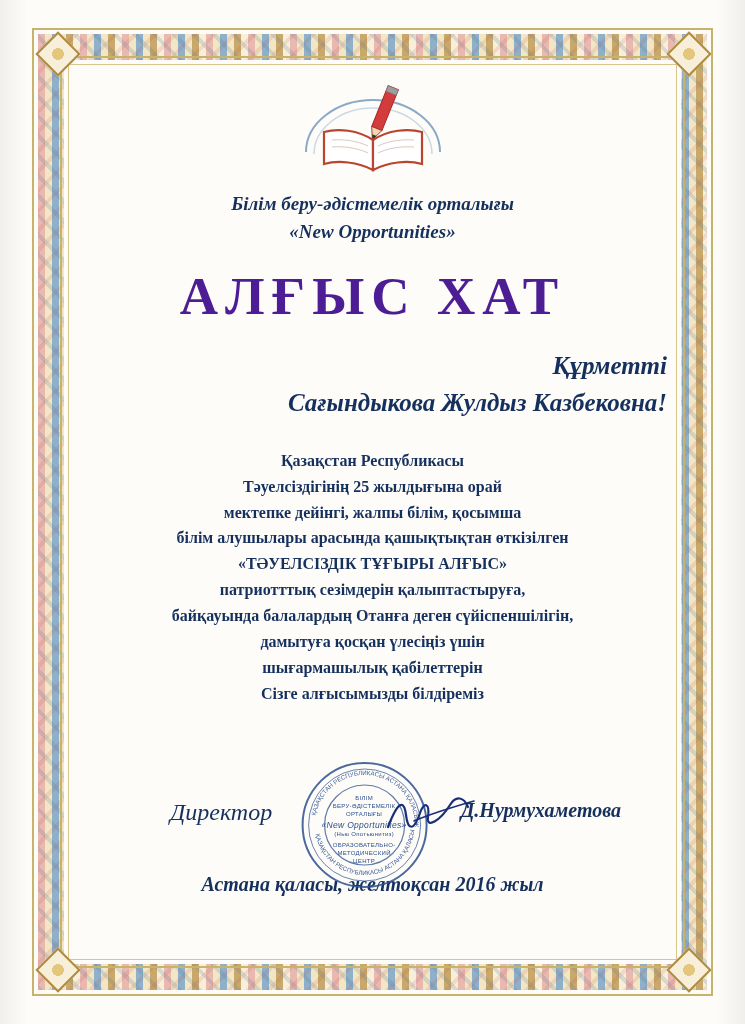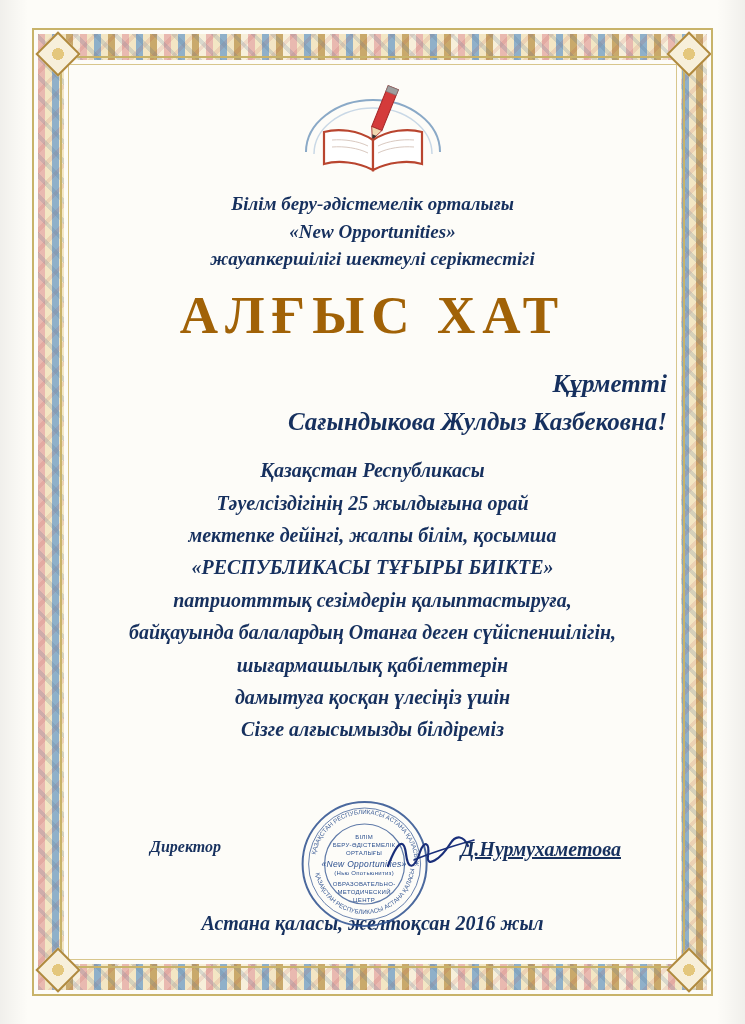--- a/index.html
+++ b/index.html
@@ -140,76 +140,74 @@
     font-style: italic;
     font-weight: bold;
     line-height: 1.45;
     color: #16305e;
   }
   .org-lines .brand {
     font-style: italic;
   }
 
   .title {
-    margin-top: 15px;
+    margin-top: 24px;
     font-size: 53px;
     font-weight: bold;
     letter-spacing: 7px;
-    color: #a16207;
+    color: #4c1d95;
     line-height: 1.05;
   }
 
   .salutation {
     margin-top: 22px;
     font-size: 25px;
     font-weight: bold;
     font-style: italic;
     color: #16305e;
     line-height: 1.5;
     text-align: right;
   }
 
   .body-text {
-    margin-top: 14px;
-    font-size: 20px;
-    font-style: italic;
+    margin-top: 26px;
+    font-size: 16px;
     font-weight: bold;
     line-height: 1.62;
     color: #16305e;
   }
   .body-text .p {
     display: block;
   }
   .body-text .quoted {
     display: block;
   }
 
   .sign-row {
     position: relative;
     margin-top: 48px;
     height: 92px;
   }
   .sign-role {
     position: absolute;
-    left: 72px;
+    left: 92px;
     top: 44px;
-    font-size: 16px;
-    font-weight: bold;
+    font-size: 24px;
+    font-weight: normal;
     font-style: italic;
     color: #16305e;
   }
   .sign-name {
     position: absolute;
     right: 46px;
     top: 44px;
     font-size: 20px;
     font-weight: bold;
     font-style: italic;
     color: #16305e;
-    text-decoration: underline;
   }
   .stamp {
     position: absolute;
     left: 50%;
     top: 0;
     transform: translateX(-56%);
     width: 140px;
     height: 140px;
   }
   .stamp-text {
@@ -275,39 +273,39 @@
         <path d="M34 58 C46 57 60 59 70 64" fill="none" stroke="#d9c9c0" stroke-width="1"></path>
         <path d="M34 65 C46 64 60 66 70 71" fill="none" stroke="#d9c9c0" stroke-width="1"></path>
         <path d="M116 58 C104 57 90 59 80 64" fill="none" stroke="#d9c9c0" stroke-width="1"></path>
         <path d="M116 65 C104 64 90 66 80 71" fill="none" stroke="#d9c9c0" stroke-width="1"></path>
       </svg>
     </div>
 
     <div class="org-lines">
       <div>Білім беру-әдістемелік орталығы</div>
       <div class="brand">«New Opportunities»</div>
-      <div>жауапкершілігі шектеулі серіктестігі</div>
     </div>
 
     <div class="title">АЛҒЫС ХАТ</div>
 
     <div class="salutation">
       <div>Құрметті</div>
       <div>Сағындыкова Жулдыз Казбековна!</div>
     </div>
 
     <div class="body-text">
       <span class="p">Қазақстан Республикасы</span>
       <span class="p">Тәуелсіздігінің 25 жылдығына орай</span>
       <span class="p">мектепке дейінгі, жалпы білім, қосымша</span>
-      <span class="quoted">«РЕСПУБЛИКАСЫ ТҰҒЫРЫ БИІКТЕ»</span>
+      <span class="p">білім алушылары арасында қашықтықтан өткізілген</span>
+      <span class="quoted">«ТӘУЕЛСІЗДІК ТҰҒЫРЫ АЛҒЫС»</span>
       <span class="p">патриотттық сезімдерін қалыптастыруға,</span>
       <span class="p">байқауында балалардың Отанға деген сүйіспеншілігін,</span>
+      <span class="p">дамытуға қосқан үлесіңіз үшін</span>
       <span class="p">шығармашылық қабілеттерін</span>
-      <span class="p">дамытуға қосқан үлесіңіз үшін</span>
       <span class="p">Сізге алғысымызды білдіреміз</span>
     </div>
 
     <div class="sign-row">
       <div class="sign-role">Директор</div>
 
       <div class="stamp">
         <svg width="140" height="140" viewBox="0 0 140 140" xmlns="http://www.w3.org/2000/svg">
           <circle cx="70" cy="70" r="62" fill="none" stroke="#2b4f8e" stroke-width="2" opacity="0.85"></circle>
           <circle cx="70" cy="70" r="56" fill="none" stroke="#2b4f8e" stroke-width="1" opacity="0.7"></circle>

